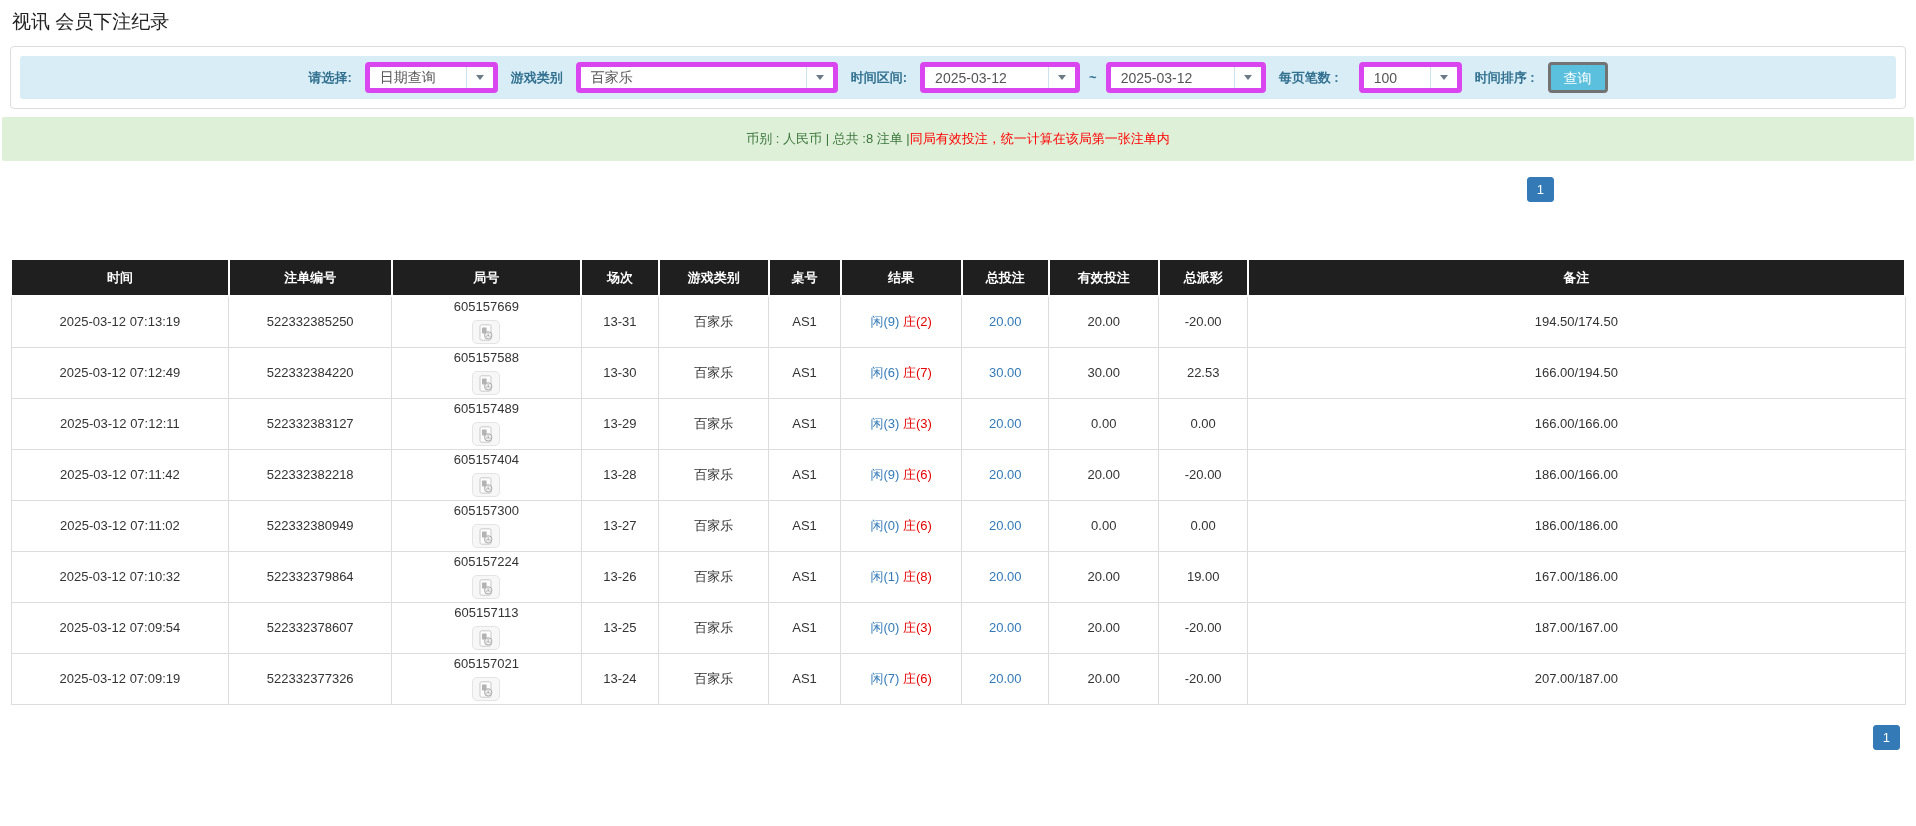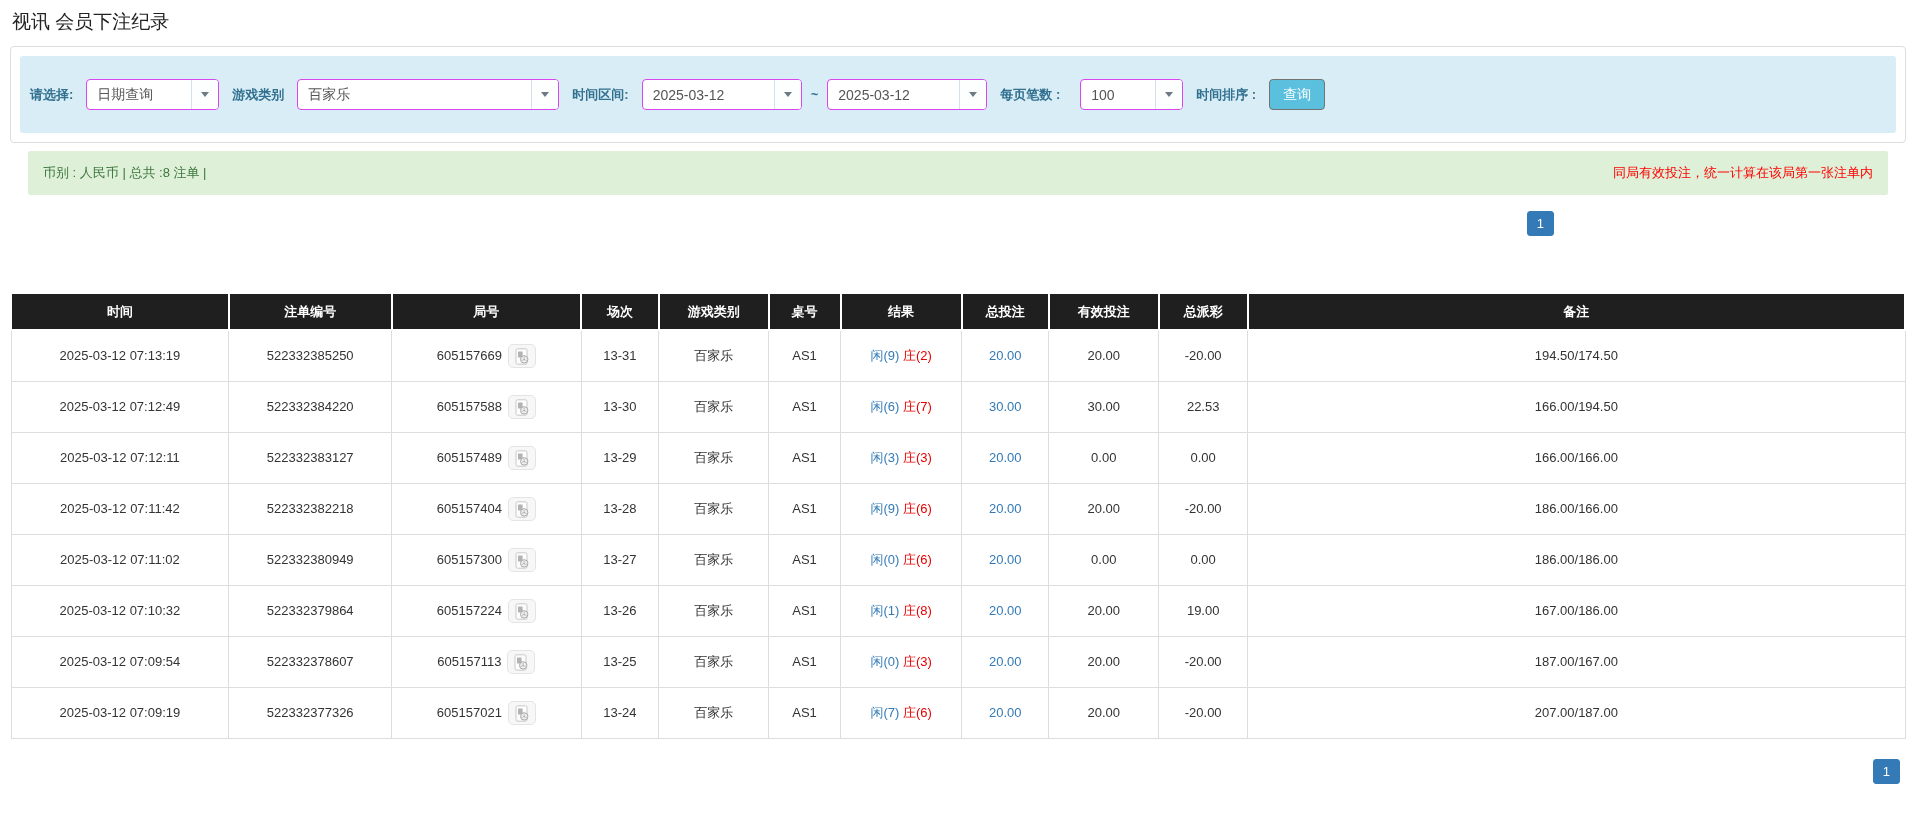--- a/index.html
+++ b/index.html
@@ -13,52 +13,52 @@
   .page-title {
     font-size:19px; font-weight:500; color:#222;
     margin:10px 0 12px 12px; height:24px; line-height:24px;
   }
   
   .panel {
     margin:12px 10px 0; border:1px solid #ddd; border-radius:4px;
     padding:9px; background:#fff;
   }
   .filter-bar {
-    background:#d9edf7; border-radius:3px; padding:23px 10px;
-    display:flex; align-items:center; gap:13px;
+    background:#d9edf7; border-radius:3px; padding:6px 10px;
+    display:flex; align-items:center; gap:13px;justify-content:center;
   }
   .flabel { color:#31708f; font-weight:bold; font-size:13px; white-space:nowrap; }
   .combo {
-    background:#fff; border:1px solid #d946ef; border-radius:4px;
+    background:#fff; border:5px solid #d946ef; border-radius:4px;
     height:31px; display:flex; align-items:stretch; overflow:hidden;
   }
   .combo-text {
     flex:1; padding:0 10px; font-size:14px; color:#555;
     white-space:nowrap; overflow:hidden; display:flex; align-items:center;
   }
   .combo-btn {
     width:27px; border-left:1px solid #cfe3ee; background:#fdfefe;
     display:flex; align-items:center; justify-content:center; cursor:pointer;
   }
   .caret {
     width:0; height:0; display:inline-block;
     border-left:4px solid transparent; border-right:4px solid transparent;
     border-top:5px solid #6b7a85;
   }
   .tilde { color:#31708f; font-weight:bold; margin:0 -4px; }
   .w133{width:133px;} .w262{width:262px;} .w160{width:160px;} .w103{width:103px;margin-left:7px;} .w225{width:225px;}
   .search-btn {
-    background:#5bc0de; border:1px solid #737373; color:#fff;
+    background:#5bc0de; border:3px solid #737373; color:#fff;
     font-size:14px; padding:5px 13px; height:31px; border-radius:4px;
     cursor:pointer; font-family:inherit;
   }
   
   .summary-bar {
-    margin:8px 28px 0; background:#dff0d8; border-radius:2px;
-    padding:13px 15px; display:flex; justify-content:space-between;
+    margin:8px 2px 0; background:#dff0d8; border-radius:2px;
+    padding:13px 15px; display:flex; justify-content:center;
     align-items:center; font-size:13px;
   }
   .summary-left { color:#3c763d; }
   .summary-right { color:#ff0000; }
   
   .pagination-top { margin-top:16px; padding-right:362px; text-align:right; height:25px; }
   .pagination-bottom { margin-top:20px; padding-right:16px; text-align:right; }
   .page-btn {
     display:inline-block; background:#337ab7; border:1px solid #337ab7;
     color:#fff; font-size:13px; line-height:15px; padding:4px 9px;
@@ -79,21 +79,21 @@
   }
   .player { color:#337ab7; }
   .banker { color:#e60000; }
   .bet-link { color:#337ab7; text-decoration:none; cursor:pointer; }
   .neg { color:#ff0000; }
   .bet-table tbody tr.totals td {
     background:#9b9b9b; color:#fff; border:2px solid #fff;
     height:36px; font-size:12px;
   }
   .bet-table tbody tr.totals td.neg { color:#ff0000; }
-  .round-wrap { display:inline-flex; align-items:center; gap:6px; }
+  .round-wrap { display:inline-flex; align-items:center; gap:6px;flex-direction:column; }
   .video-btn {
     background:#f7f7f7; border:1px solid #e4e4e4; border-radius:5px;
     padding:3px 4px 1px; cursor:pointer; display:inline-flex; align-items:center;
   }
 </style>
 </head>
 <body>
 
 <div class="page-title">视讯 会员下注纪录</div>
 

